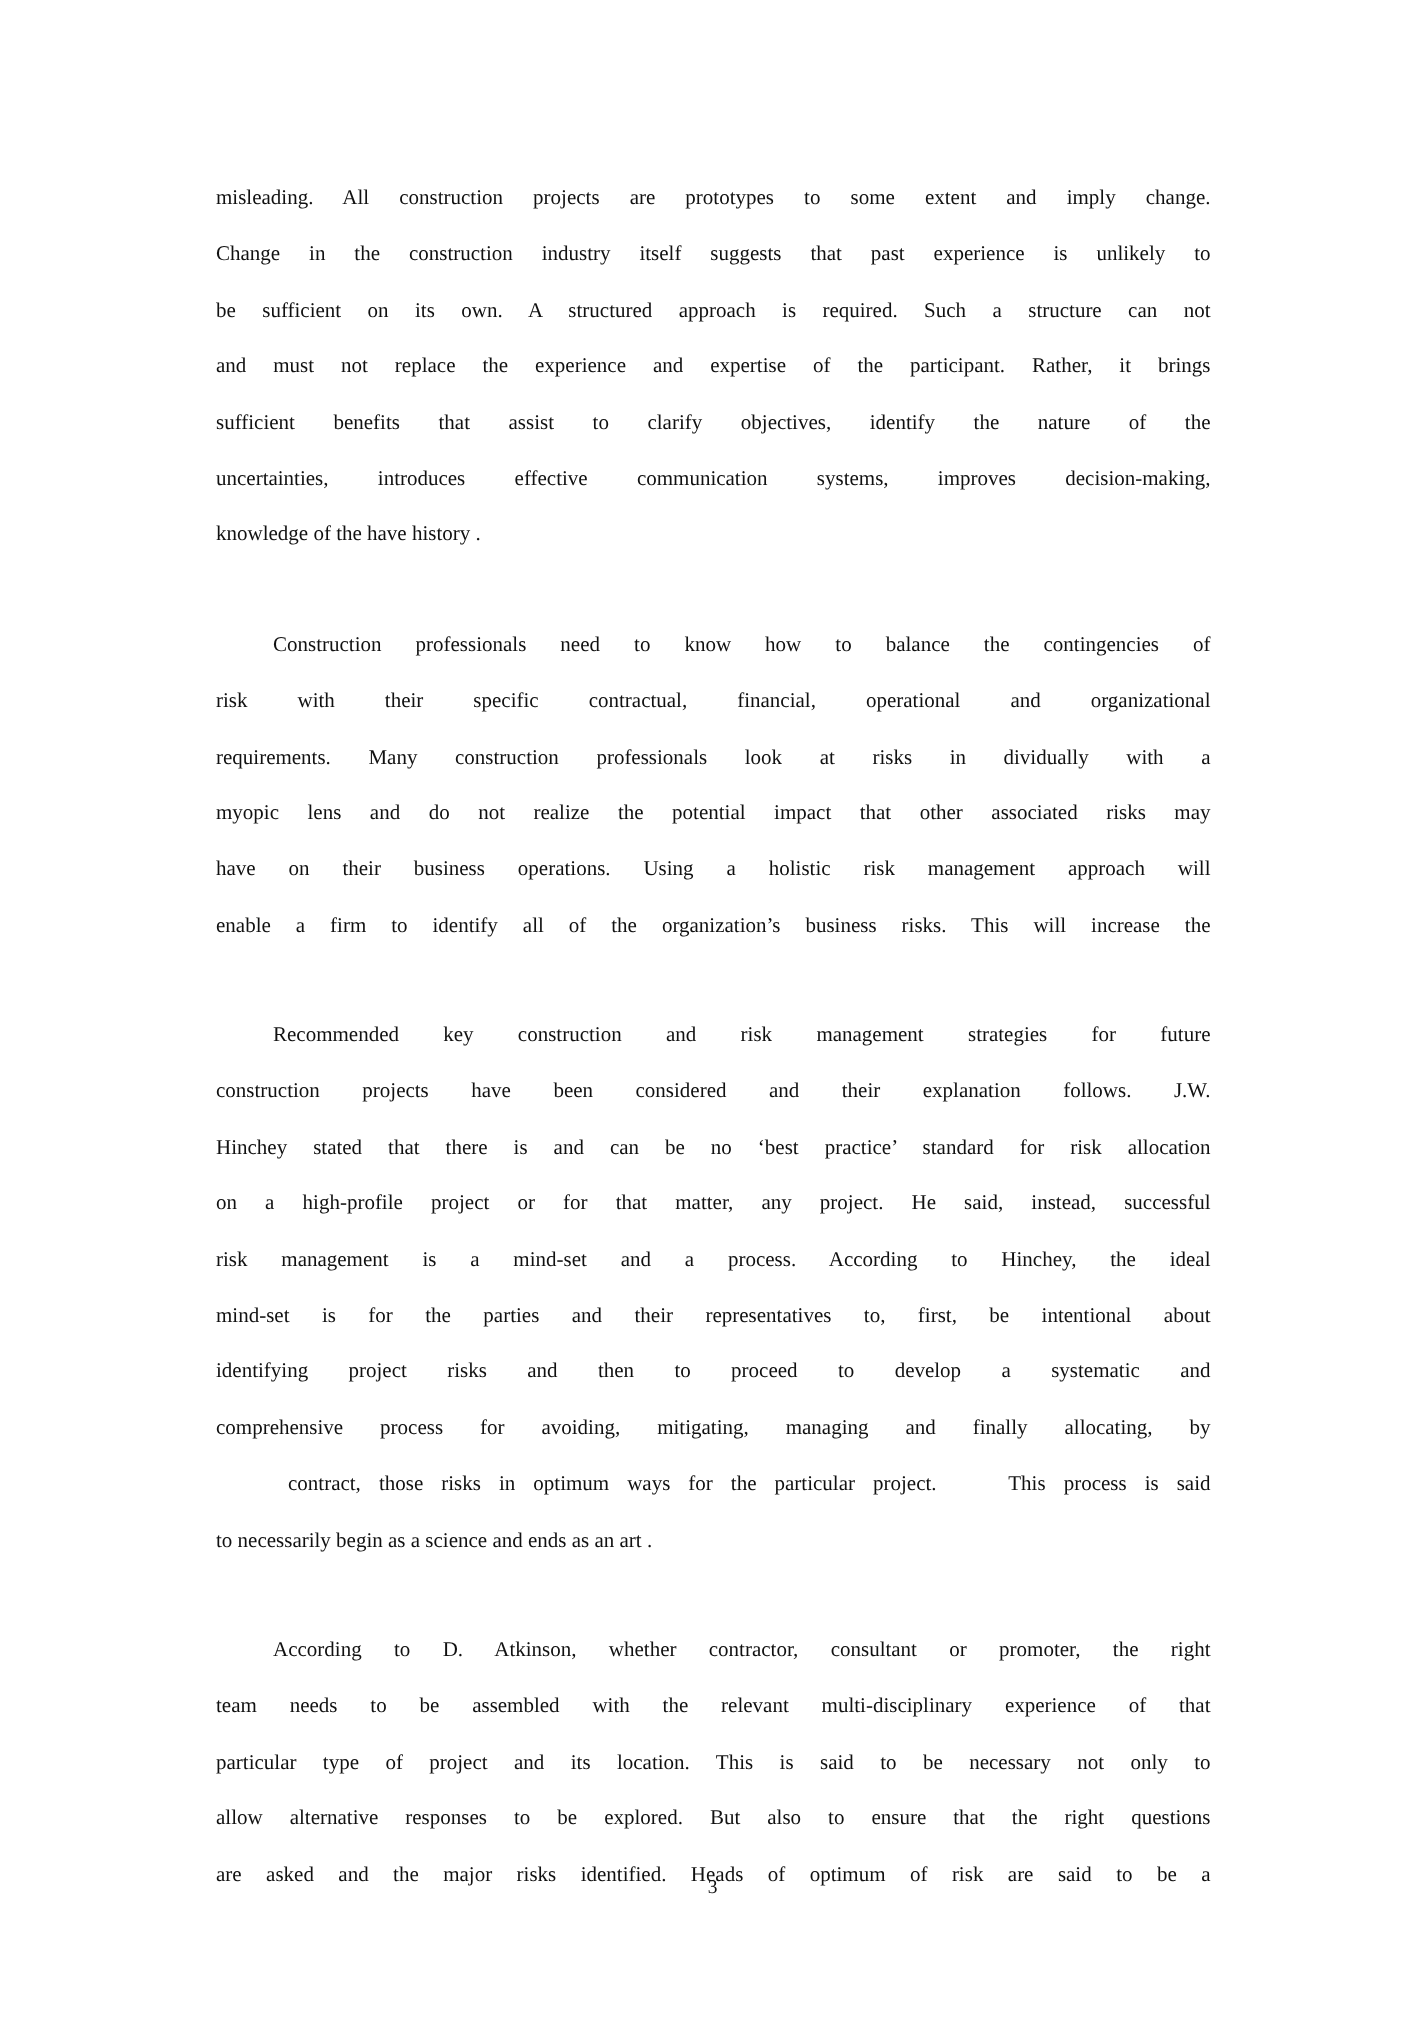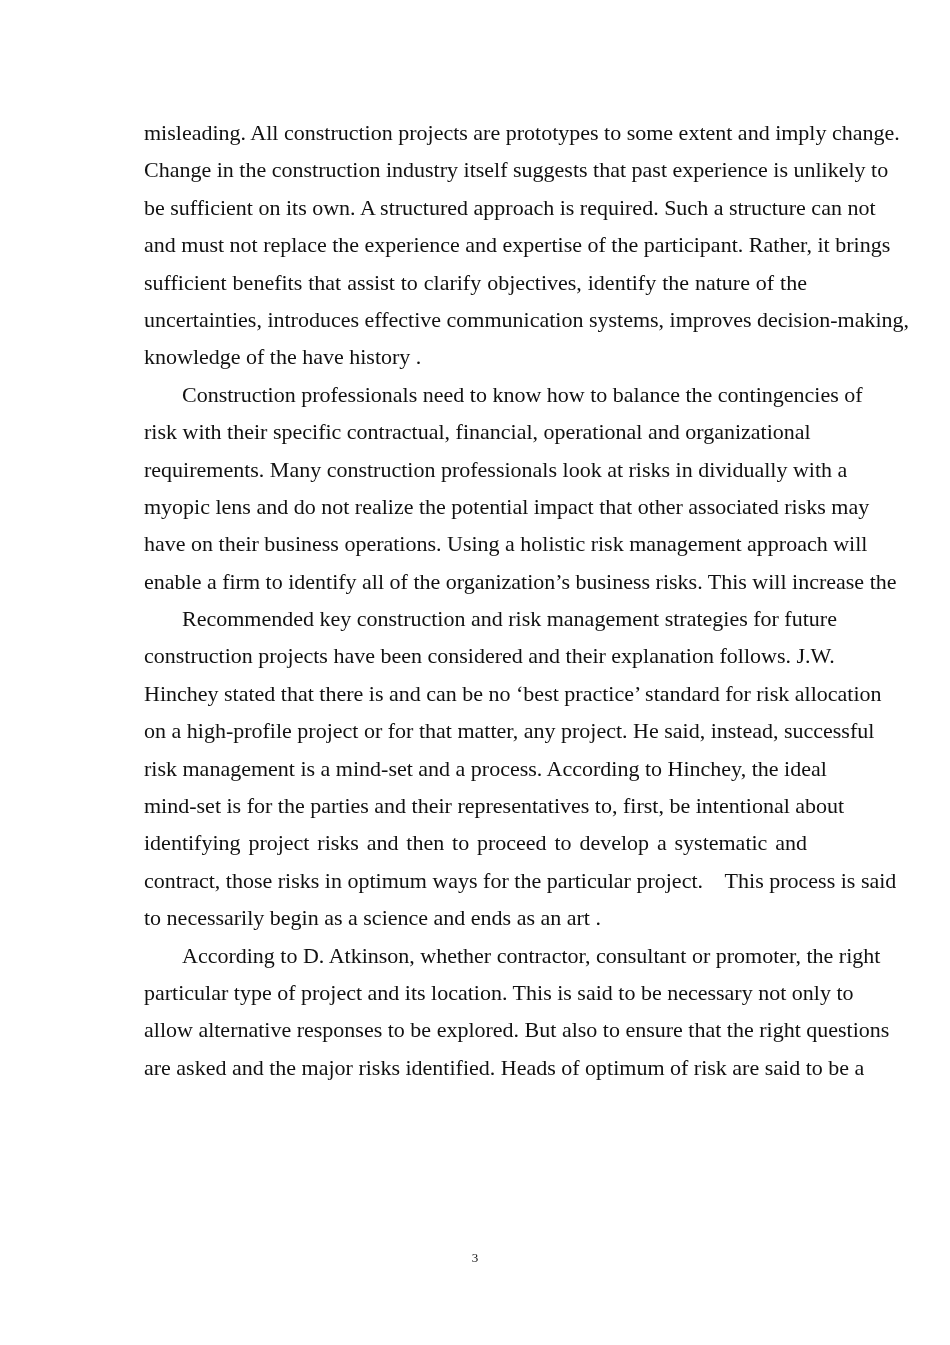--- a/index.html
+++ b/index.html
@@ -18,32 +18,33 @@
     .page-body {
       position: absolute;
       left: 144px;
       top: 114px;
       width: 663px;
     }
     .line {
       display: block;
       height: 37.4px;
       line-height: 37.4px;
-      font-size: 22px;
+      font-size: 14px;
       white-space: nowrap;
       text-align: justify;
       text-align-last: justify;
       overflow: visible;
     }
     .line.last {
       text-align: left;
       text-align-last: left;
     }
     .line.indent {
       text-indent: 38px;
+      margin-top: 36px;
     }
     .page-number {
       position: absolute;
       top: 1250px;
       left: 0;
       width: 950px;
       text-align: center;
       font-size: 13px;
       line-height: 16px;
     }
@@ -73,26 +74,28 @@
   </div>
 
   <div class="paragraph">
     <span class="line indent">Recommended key construction and risk management strategies for future</span>
     <span class="line">construction projects have been considered and their explanation follows. J.W.</span>
     <span class="line">Hinchey stated that there is and can be no ‘best practice’ standard for risk allocation</span>
     <span class="line">on a high-profile project or for that matter, any project. He said, instead, successful</span>
     <span class="line">risk management is a mind-set and a process. According to Hinchey, the ideal</span>
     <span class="line">mind-set is for the parties and their representatives to, first, be intentional about</span>
     <span class="line">identifying project risks and then to proceed to develop a systematic and</span>
-    <span class="line" style="white-space: pre;">contract, those risks in optimum ways for the particular project.    This process is said</span>
+    <span class="line">comprehensive process for avoiding, mitigating, managing and finally allocating, by</span>
+    <span class="line" style="white-space: pre; margin-left: 48px;">contract, those risks in optimum ways for the particular project.    This process is said</span>
     <span class="line last">to necessarily begin as a science and ends as an art .</span>
   </div>
 
   <div class="paragraph">
     <span class="line indent">According to D. Atkinson, whether contractor, consultant or promoter, the right</span>
+    <span class="line">team needs to be assembled with the relevant multi-disciplinary experience of that</span>
     <span class="line">particular type of project and its location. This is said to be necessary not only to</span>
     <span class="line">allow alternative responses to be explored. But also to ensure that the right questions</span>
     <span class="line">are asked and the major risks identified. Heads of optimum of risk are said to be a</span>
   </div>
 
 </div>
 
 <div class="page-number">3</div>
 
 </body></html>

